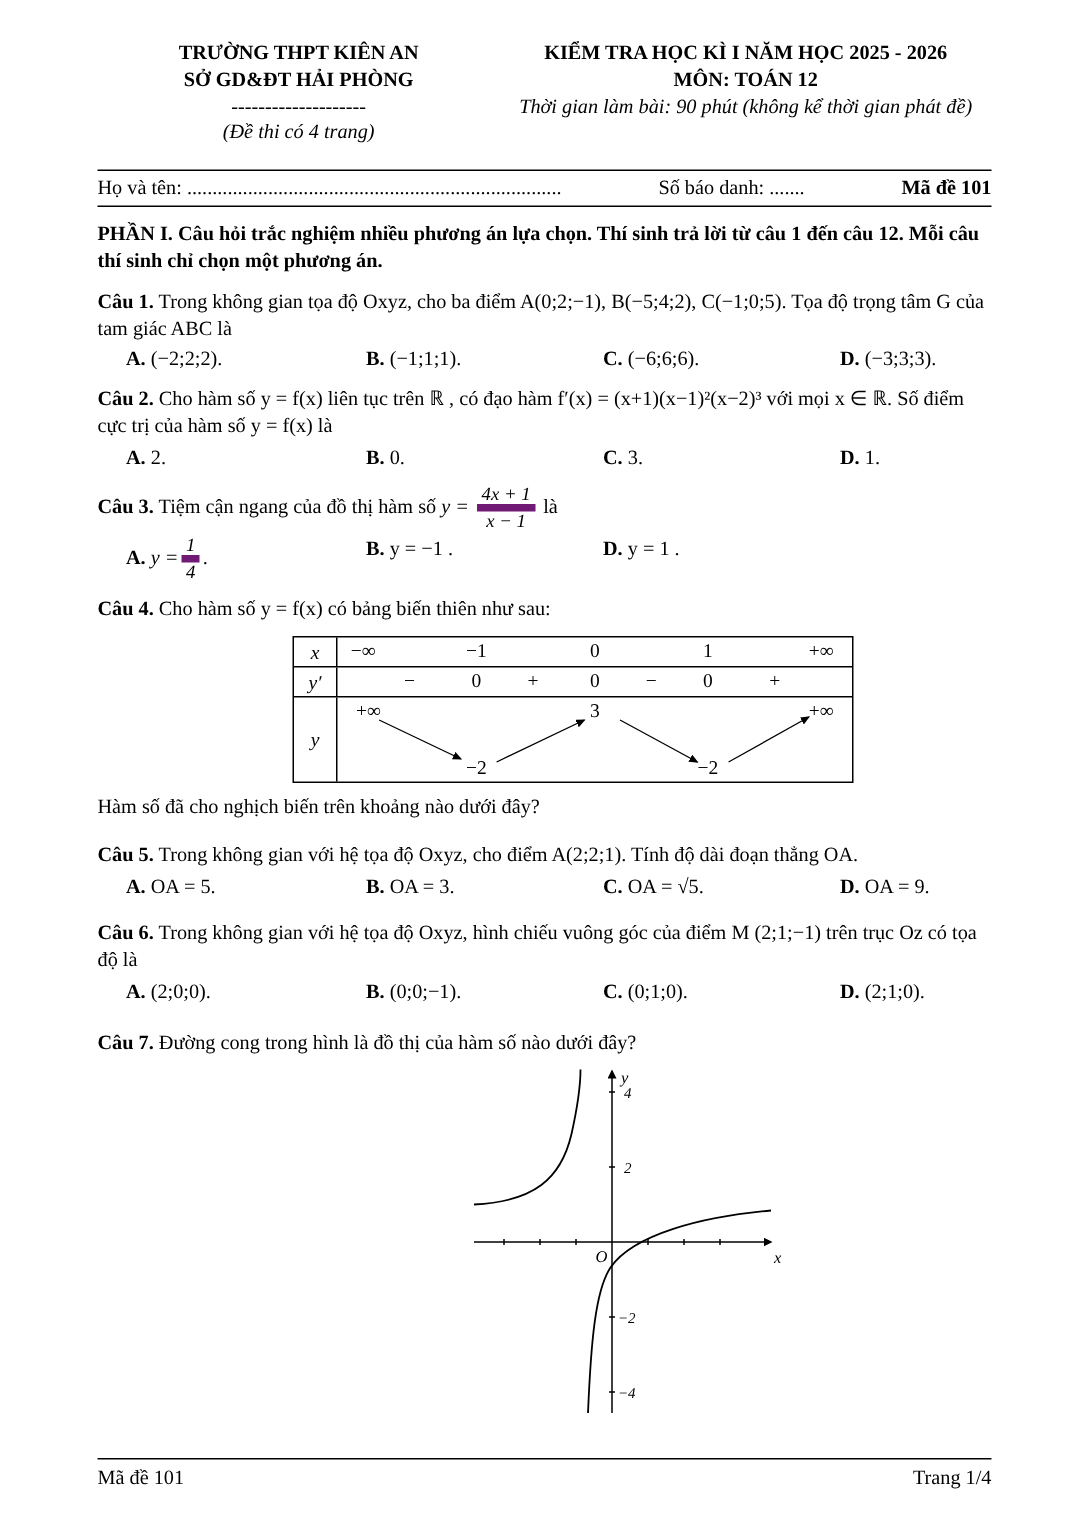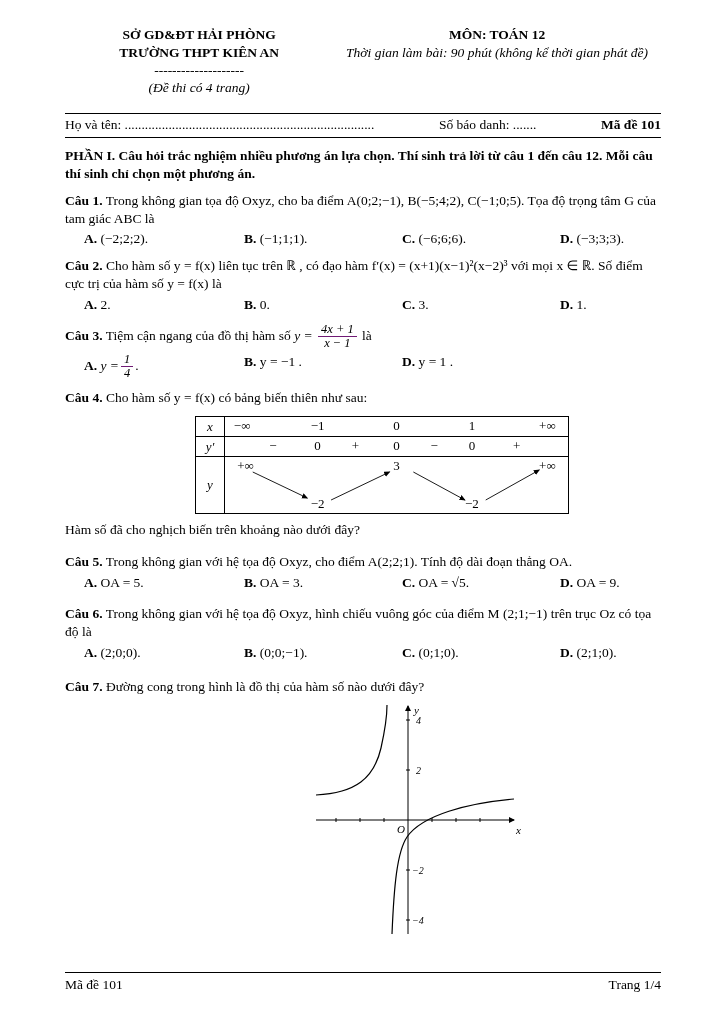--- a/index.html
+++ b/index.html
@@ -20,21 +20,21 @@
   .info-row{display:flex;justify-content:space-between;align-items:baseline;padding:2px 0 3px 0;}
   .part-title{font-weight:bold;margin-top:9px;}
   
   .q{margin-top:9px;}
   .q-body{margin:0;}
   .q-label{font-weight:bold;}
   .options{display:grid;grid-template-columns:160px 158px 158px auto;padding-left:19px;margin-top:3px;}
   .opt .okey{font-weight:bold;}
   
   .frac{display:inline-block;vertical-align:middle;text-align:center;line-height:1.05;font-size:12.5px;font-style:italic;margin:0 2px;}
-  .fnum{display:block;border-bottom:1px solid #701a75;padding:0 3px;}
+  .fnum{display:block;border-bottom:5px solid #701a75;padding:0 3px;}
   .fden{display:block;}
   .mathvar{font-style:italic;}
   
   .bbt{width:372px;margin:9px 0 7px 130px;border:1px solid #000;font-size:13px;}
   .bbt-row{display:flex;border-bottom:1px solid #000;}
   .bbt-row:last-child{border-bottom:none;}
   .bbt-label{width:28px;border-right:1px solid #000;display:flex;align-items:center;justify-content:center;font-style:italic;}
   .bbt-content{position:relative;flex:1;}
   .bbt-x .bbt-content,.bbt-yp .bbt-content{height:19px;}
   .bbt-y .bbt-content{height:56px;}
@@ -49,26 +49,27 @@
   .footer{position:absolute;left:65px;right:64px;top:972px;border-top:1px solid #000;
           display:flex;justify-content:space-between;padding-top:3px;}
 </style>
 </head>
 <body>
 
 <div class="content">
 
   <div class="header">
     <div class="h-left">
+      <div class="bold">TRƯỜNG THPT KIÊN AN</div>
       <div class="bold">SỞ GD&amp;ĐT HẢI PHÒNG</div>
-      <div class="bold">TRƯỜNG THPT KIÊN AN</div>
       <div>--------------------</div>
       <div class="ital">(Đề thi có 4 trang)</div>
     </div>
     <div class="h-right">
+      <div class="bold">KIỂM TRA HỌC KÌ I NĂM HỌC 2025 - 2026</div>
       <div class="bold">MÔN: TOÁN 12</div>
       <div class="ital">Thời gian làm bài: 90 phút (không kể thời gian phát đề)</div>
     </div>
   </div>
 
   <hr class="rule rule-top">
   <div class="info-row">
     <span>Họ và tên: ..........................................................................</span>
     <span>Số báo danh: .......</span>
     <span class="bold">Mã đề 101</span>

